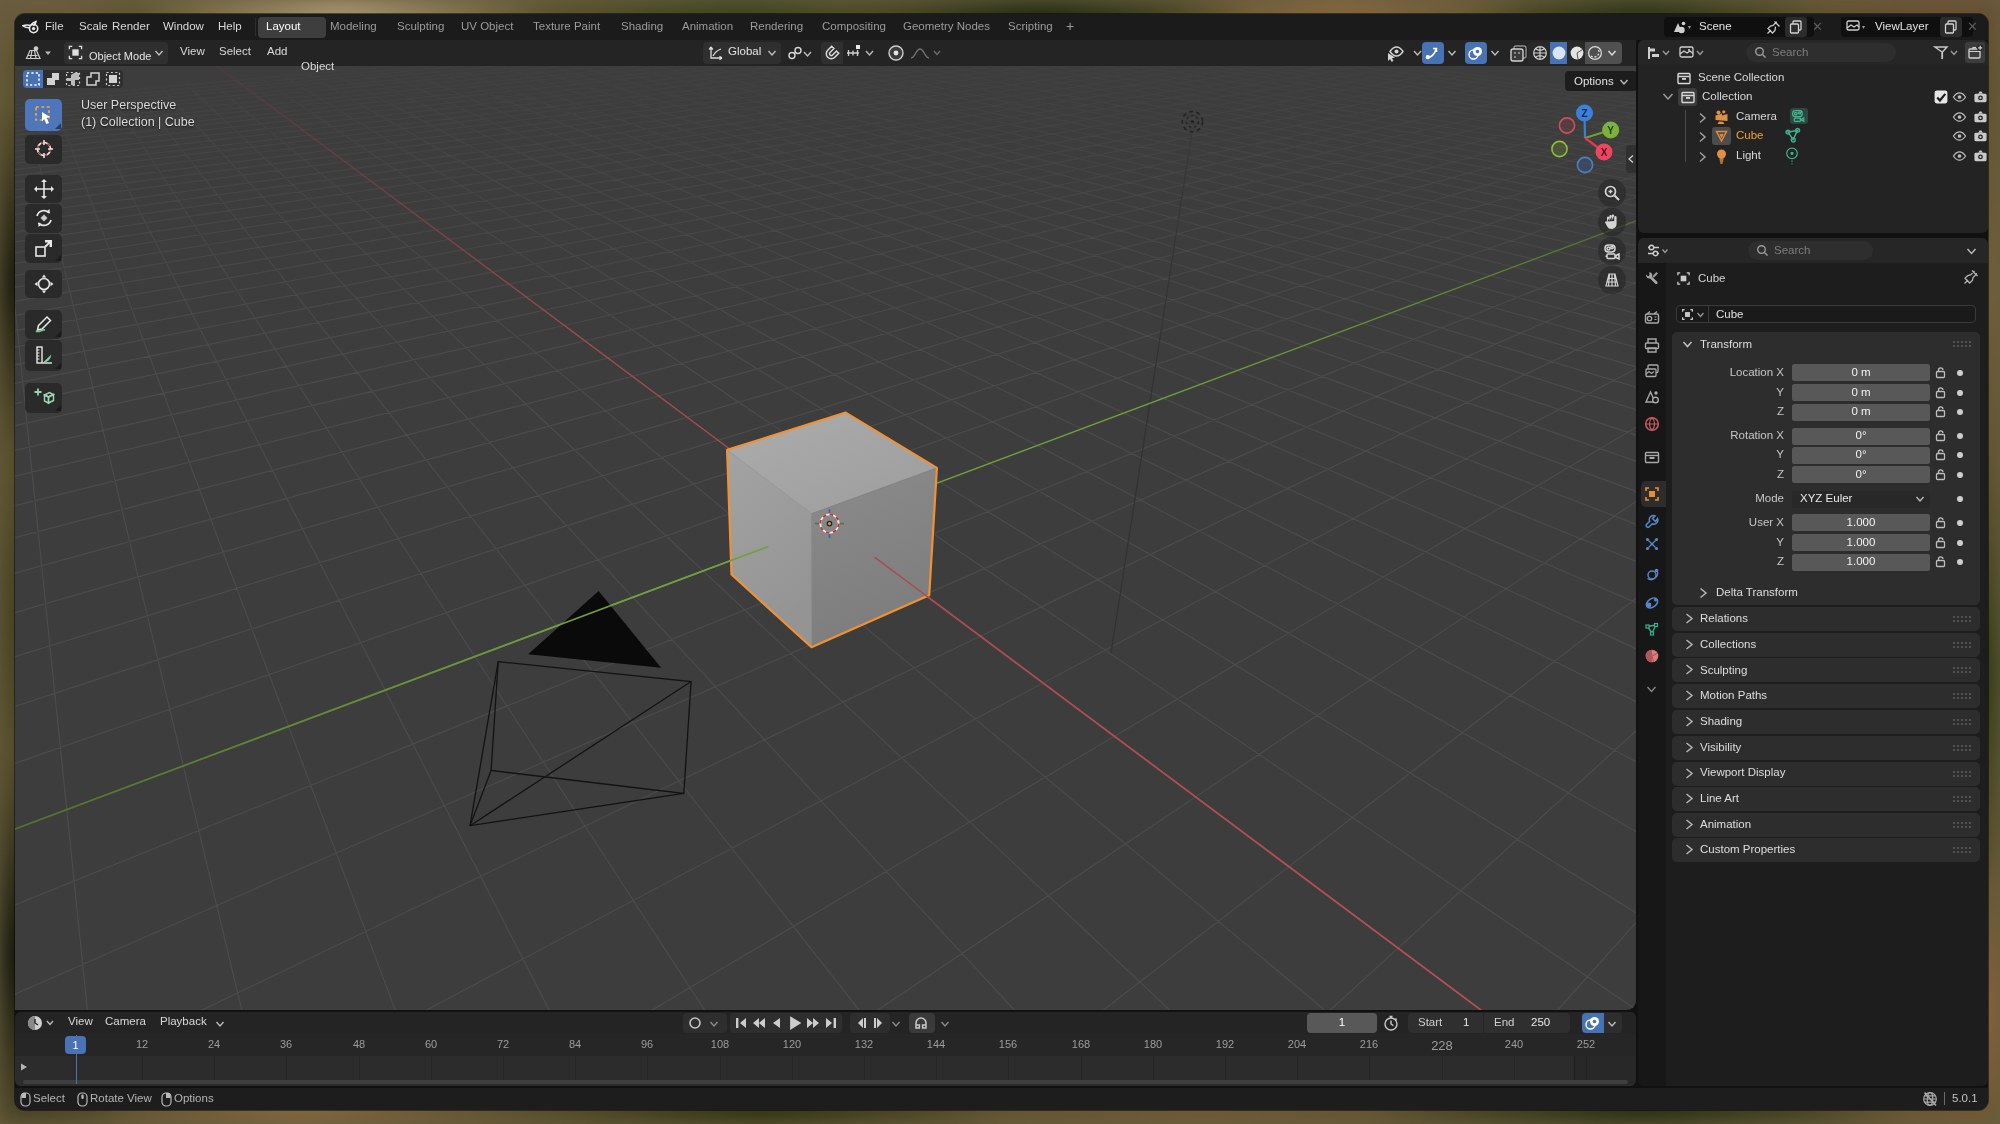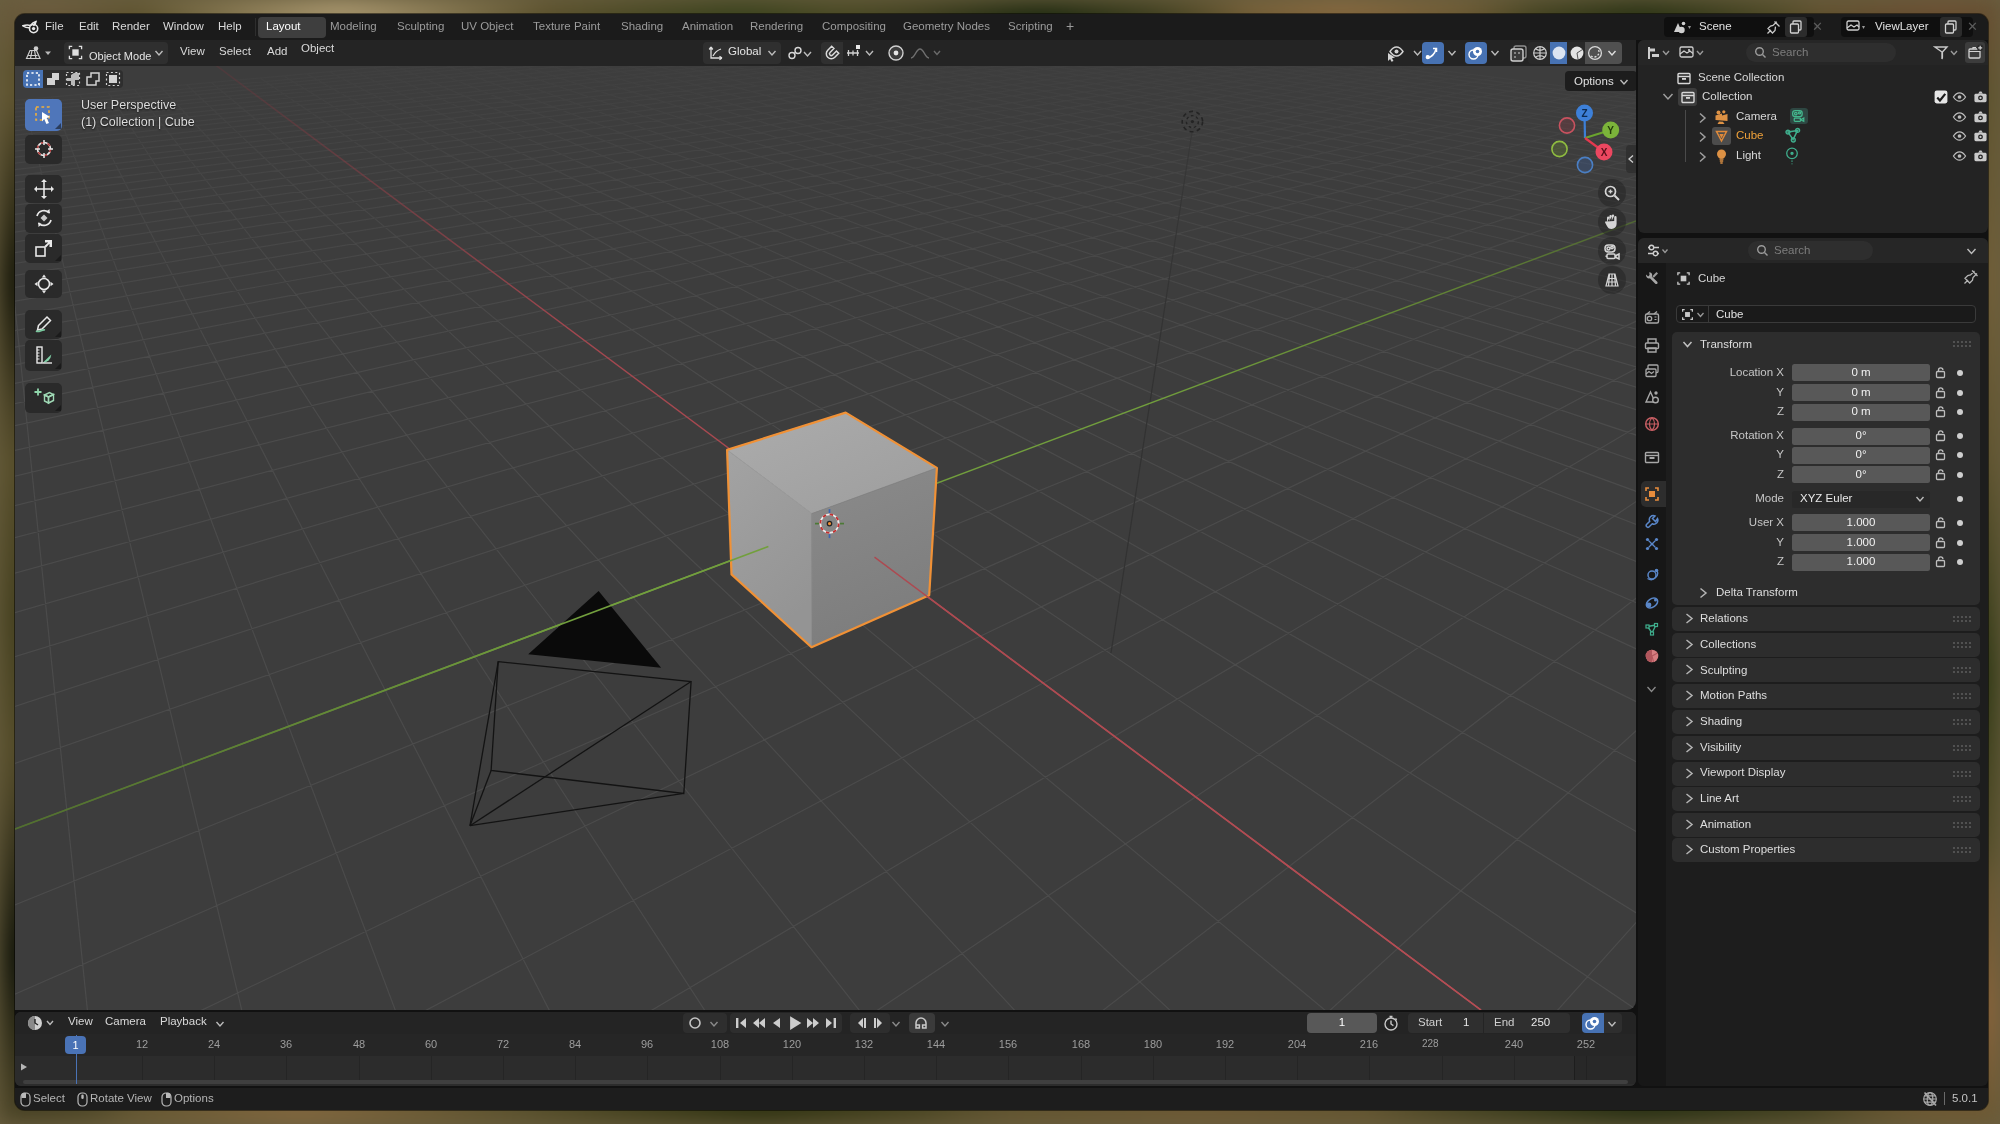--- a/index.html
+++ b/index.html
@@ -35,21 +35,21 @@
       <svg width="17" height="14" viewBox="0 0 17 14">
         <g fill="none" stroke="#e8e8e8" stroke-width="1.6">
           <circle cx="11.6" cy="8.6" r="4.1"></circle>
           <path d="M7.6 7.8C5.4 7.9 2.8 7.1 1 5.8c2.2-.9 5-1.1 7.4-.4"></path>
           <path d="M8.6 5.2c1.2-1.6 3.4-3.2 5.4-3.7-.3 1.5-1.4 3.3-2.6 4.4"></path>
         </g>
         <circle cx="11.6" cy="8.6" r="1.7" fill="#e8e8e8"></circle>
       </svg>
     </div>
     <div class="abs tx" style="left:30px;top:6px;color:#d9d9d9">File</div>
-    <div class="abs tx" style="left:64px;top:6px;color:#d9d9d9">Edit</div>
+    <div class="abs tx" style="left:64px;top:6px;color:#d9d9d9">Scale</div>
     <div class="abs tx" style="left:97px;top:6px;color:#d9d9d9">Render</div>
     <div class="abs tx" style="left:148px;top:6px;color:#d9d9d9">Window</div>
     <div class="abs tx" style="left:203px;top:6px;color:#d9d9d9">Help</div>
     <div class="abs" style="left:240px;top:4px;width:1px;height:18px;background:#2e2e2e"></div>
     <div class="abs" style="left:243px;top:3px;width:68px;height:21px;background:#3e3e3e;border-radius:4px"></div>
     <div class="abs tx" style="left:251px;top:6px;color:#fff">Layout</div>
     <div class="abs tx" style="left:315px;top:6px;color:#9b9b9b">Modeling</div>
     <div class="abs tx" style="left:382px;top:6px;color:#9b9b9b">Sculpting</div>
     <div class="abs tx" style="left:446px;top:6px;color:#9b9b9b">UV Object</div>
     <div class="abs tx" style="left:518px;top:6px;color:#9b9b9b">Texture Paint</div>
@@ -179,21 +179,21 @@
         </g>
         <rect x="4.6" y="4.6" width="6.8" height="6.8" fill="#e0e0e0"></rect>
       </svg>
       <div class="abs tx" style="left:74px;top:10px;color:#e4e4e4;font-size:11px">Object Mode</div>
       <svg class="abs" style="left:139px;top:9px" width="10" height="8" viewBox="0 0 10 8">
         <path d="M1.5 2l3.5 4 3.5-4" fill="none" stroke="#bbb" stroke-width="1.4"></path>
       </svg>
       <div class="abs tx" style="left:165px;top:5px;color:#d9d9d9">View</div>
       <div class="abs tx" style="left:204px;top:5px;color:#d9d9d9">Select</div>
       <div class="abs tx" style="left:252px;top:5px;color:#d9d9d9">Add</div>
-      <div class="abs tx" style="left:286px;top:2px;color:#d9d9d9">Object</div>
+      <div class="abs tx" style="left:286px;top:20px;color:#d9d9d9">Object</div>
       <div class="abs" style="left:688px;top:2px;width:78px;height:22px;background:#2f2f2f;border-radius:4px"></div>
       <svg class="abs" style="left:693px;top:5px" width="16" height="16" viewBox="0 0 16 16">
         <g stroke="#dcdcdc" stroke-width="1.3" fill="none">
           <path d="M3 2v11h11M3 2l-1.8 2.5M3 2l1.8 2.5M14 13l-2.5-1.8M14 13l-2.5 1.8M5 11c2-4 5-6 8-7"></path>
         </g>
       </svg>
       <div class="abs tx" style="left:713px;top:5px;color:#e4e4e4">Global</div>
       <svg class="abs" style="left:752px;top:9px" width="10" height="8" viewBox="0 0 10 8">
         <path d="M1.5 2l3.5 4 3.5-4" fill="none" stroke="#bbb" stroke-width="1.4"></path>
       </svg>
@@ -533,21 +533,21 @@
       <div class="abs" style="left:685px;top:26px;width:40px;text-align:center;color:#9d9d9d;font-size:11px;font-family:'Liberation Sans'">108</div>
       <div class="abs" style="left:757px;top:26px;width:40px;text-align:center;color:#9d9d9d;font-size:11px;font-family:'Liberation Sans'">120</div>
       <div class="abs" style="left:829px;top:26px;width:40px;text-align:center;color:#9d9d9d;font-size:11px;font-family:'Liberation Sans'">132</div>
       <div class="abs" style="left:901px;top:26px;width:40px;text-align:center;color:#9d9d9d;font-size:11px;font-family:'Liberation Sans'">144</div>
       <div class="abs" style="left:973px;top:26px;width:40px;text-align:center;color:#9d9d9d;font-size:11px;font-family:'Liberation Sans'">156</div>
       <div class="abs" style="left:1046px;top:26px;width:40px;text-align:center;color:#9d9d9d;font-size:11px;font-family:'Liberation Sans'">168</div>
       <div class="abs" style="left:1118px;top:26px;width:40px;text-align:center;color:#9d9d9d;font-size:11px;font-family:'Liberation Sans'">180</div>
       <div class="abs" style="left:1190px;top:26px;width:40px;text-align:center;color:#9d9d9d;font-size:11px;font-family:'Liberation Sans'">192</div>
       <div class="abs" style="left:1262px;top:26px;width:40px;text-align:center;color:#9d9d9d;font-size:11px;font-family:'Liberation Sans'">204</div>
       <div class="abs" style="left:1334px;top:26px;width:40px;text-align:center;color:#9d9d9d;font-size:11px;font-family:'Liberation Sans'">216</div>
-      <div class="abs" style="left:1407px;top:26px;width:40px;text-align:left;color:#9d9d9d;font-size:10px;font-family:'Liberation Sans'">228</div>
+      <div class="abs" style="left:1407px;top:26px;width:40px;text-align:center;color:#9d9d9d;font-size:13px;font-family:'Liberation Sans'">228</div>
       <div class="abs" style="left:1479px;top:26px;width:40px;text-align:center;color:#9d9d9d;font-size:11px;font-family:'Liberation Sans'">240</div>
       <div class="abs" style="left:1551px;top:26px;width:40px;text-align:center;color:#9d9d9d;font-size:11px;font-family:'Liberation Sans'">252</div>
       <div class="abs" style="left:0;top:44px;width:1621px;height:30px;background:#2c2c2c"></div>
       <div class="abs" style="left:127px;top:44px;width:1px;height:28px;background:#252525"></div>
       <div class="abs" style="left:199px;top:44px;width:1px;height:28px;background:#252525"></div>
       <div class="abs" style="left:271px;top:44px;width:1px;height:28px;background:#252525"></div>
       <div class="abs" style="left:344px;top:44px;width:1px;height:28px;background:#252525"></div>
       <div class="abs" style="left:416px;top:44px;width:1px;height:28px;background:#252525"></div>
       <div class="abs" style="left:488px;top:44px;width:1px;height:28px;background:#252525"></div>
       <div class="abs" style="left:560px;top:44px;width:1px;height:28px;background:#252525"></div>

